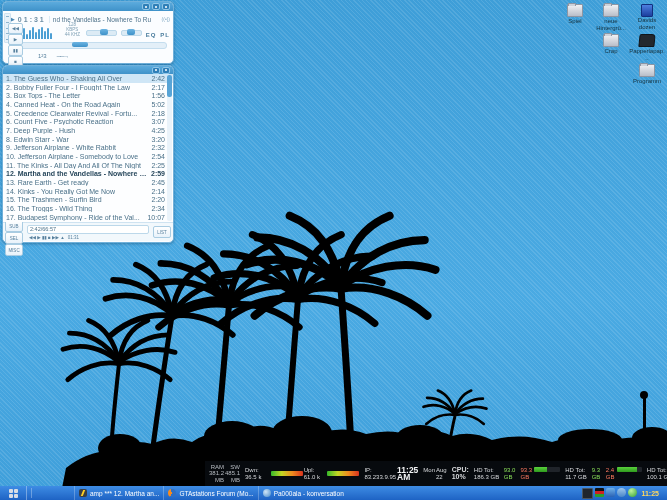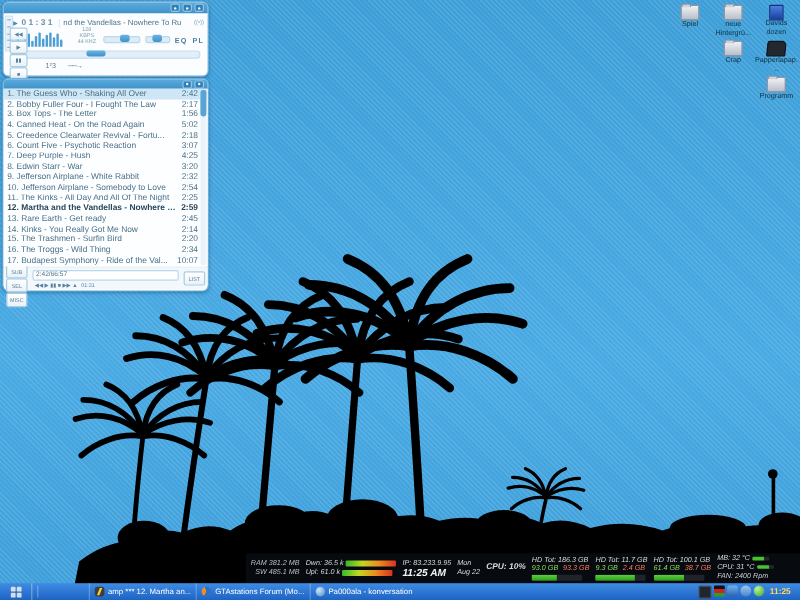--- a/index.html
+++ b/index.html
@@ -63,21 +63,21 @@
   .dicon{display:flex;flex-direction:column;align-items:center;justify-content:flex-start;}
   .di-glyph{width:14px;height:11px;position:relative;margin-bottom:1px;}
   .t-folder{background:linear-gradient(#f0f1f4,#b9bec9);border:1px solid #8d96a4;border-radius:1px;}
   .t-folder::before{content:"";position:absolute;left:0;top:-2px;width:6px;height:2px;background:#cdd2da;border:1px solid #8d96a4;border-bottom:none;border-radius:1px 1px 0 0;}
   .t-file-blue{background:linear-gradient(#4d7fe0,#1c3f9e);border:1px solid #12307e;border-radius:1px;width:10px;margin:0 2px;}
   .t-app-dark{background:#23282e;border-radius:2px 4px 1px 1px;transform:skewX(-6deg);border:1px solid #11151a;}
   .di-label{font-size:6px;line-height:6.5px;color:#14303d;text-align:center;max-width:36px;word-wrap:break-word;}
 
   
   .monitor{position:absolute;left:205px;right:0;bottom:14px;height:25px;background:rgba(8,11,15,.93);color:#d8dadd;font-size:6px;display:flex;align-items:center;gap:5px;padding:0 4px;box-sizing:border-box;}
-  .m-sec{display:flex;flex-direction:column;justify-content:flex-start;gap:1px;line-height:6.5px;font-style:italic;}
+  .m-sec{display:flex;flex-direction:row;justify-content:flex-start;gap:1px;line-height:6.5px;}
   .m-right{text-align:right;color:#b9bec4;}
   .m-row{display:flex;align-items:center;gap:2px;}
   .meter{position:relative;width:42px;height:5px;border-radius:1px;overflow:hidden;background:#20242a;}
   .meter.grad{background:linear-gradient(90deg,#35b82a,#c2d623,#ee8a1e,#d8321e);}
   .meter.split i{display:block;height:5px;float:left;}
   .meter.split .g{background:linear-gradient(#59d23c,#2f9a1e);}
   .m-clock{font-size:8.5px;font-weight:bold;color:#f2f3f5;}
   .m-cpu{font-size:7px;font-weight:bold;}
   .m-disk-vals{display:flex;gap:4px;}
   .used{color:#8be05a;} .free{color:#ff7a62;}

